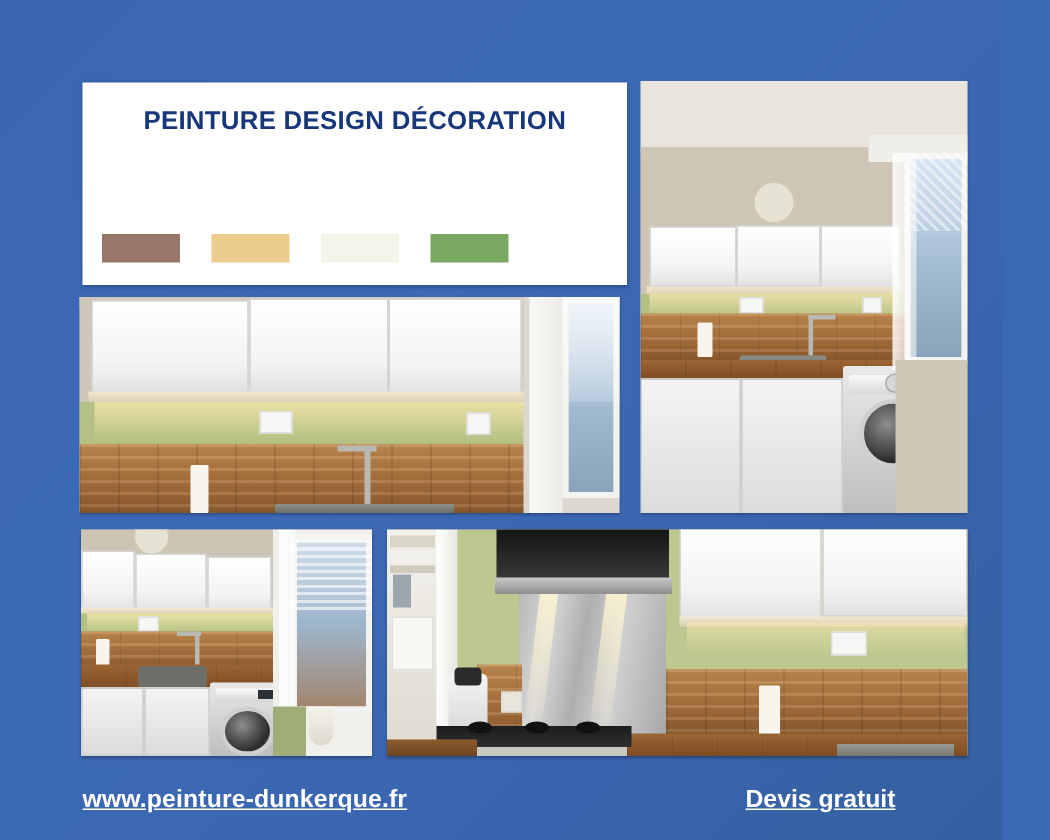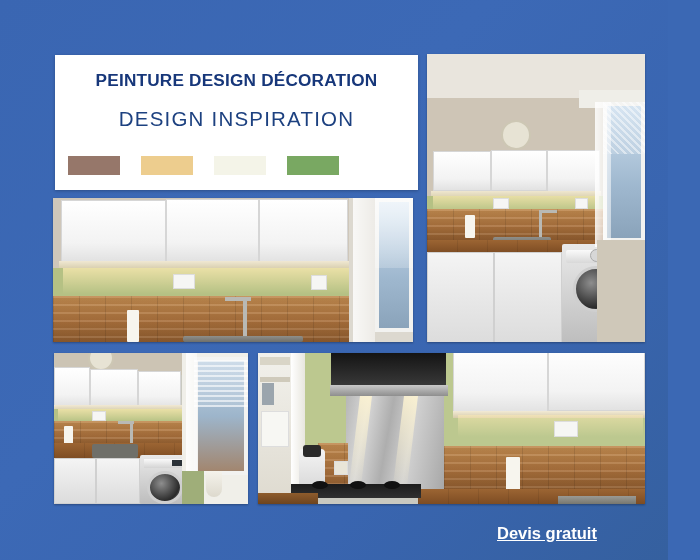--- a/index.html
+++ b/index.html
@@ -166,21 +166,20 @@
     border-radius: 0 0 3px 3px;
   }
 </style>
 </head>
 <body>
 
 <div class="poster">
 
   <div class="header-card">
     <div class="header-title">PEINTURE DESIGN DÉCORATION</div>
-    <div class="header-sub">DESIGN INSPIRATION</div>
 
     <div class="swatches">
       <div class="swatch" style="background:#96776a"></div>
       <div class="swatch" style="background:#edcd8e"></div>
       <div class="swatch" style="background:#f4f4e8"></div>
       <div class="swatch" style="background:#79a862"></div>
     </div>
   </div>
 
   <div class="photo" style="left:427px; top:54px; width:218px; height:288px;">
@@ -334,16 +333,17 @@
       <div style="position:absolute; left:92px; top:128px; width:16px; height:8px; border-radius:50%; background:#111;"></div>
       <div style="position:absolute; left:126px;top:128px; width:16px; height:8px; border-radius:50%; background:#111;"></div>
       <div style="position:absolute; left:0; top:140px; width:60px; height:11px;
                   background:linear-gradient(180deg,#8e5c2c,#6d441f);"></div>
       <div style="position:absolute; left:300px; top:143px; width:78px; height:8px;
                   background:linear-gradient(180deg,#9a9a95,#77776f);"></div>
     </div>
   </div>
 
 
+  <a class="footer-url" href="#" style="color:#fff;">www.peinture-dunkerque.fr</a>
 
   <a class="footer-cta" href="#" style="color:#fff;">Devis gratuit</a>
 
 </div>
 
 </body></html>

